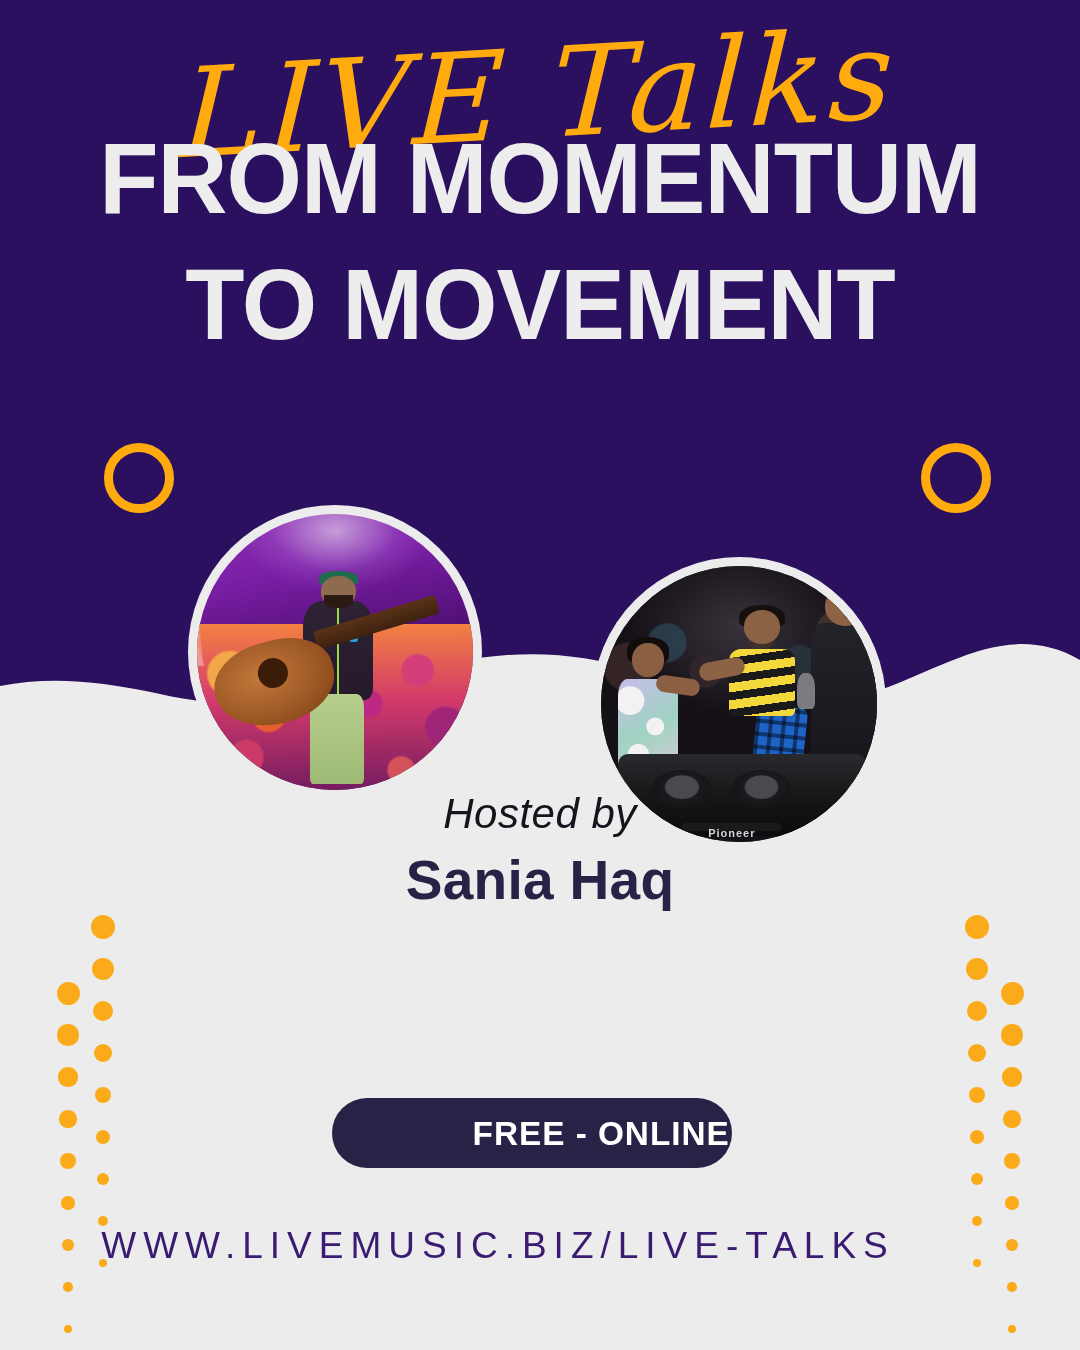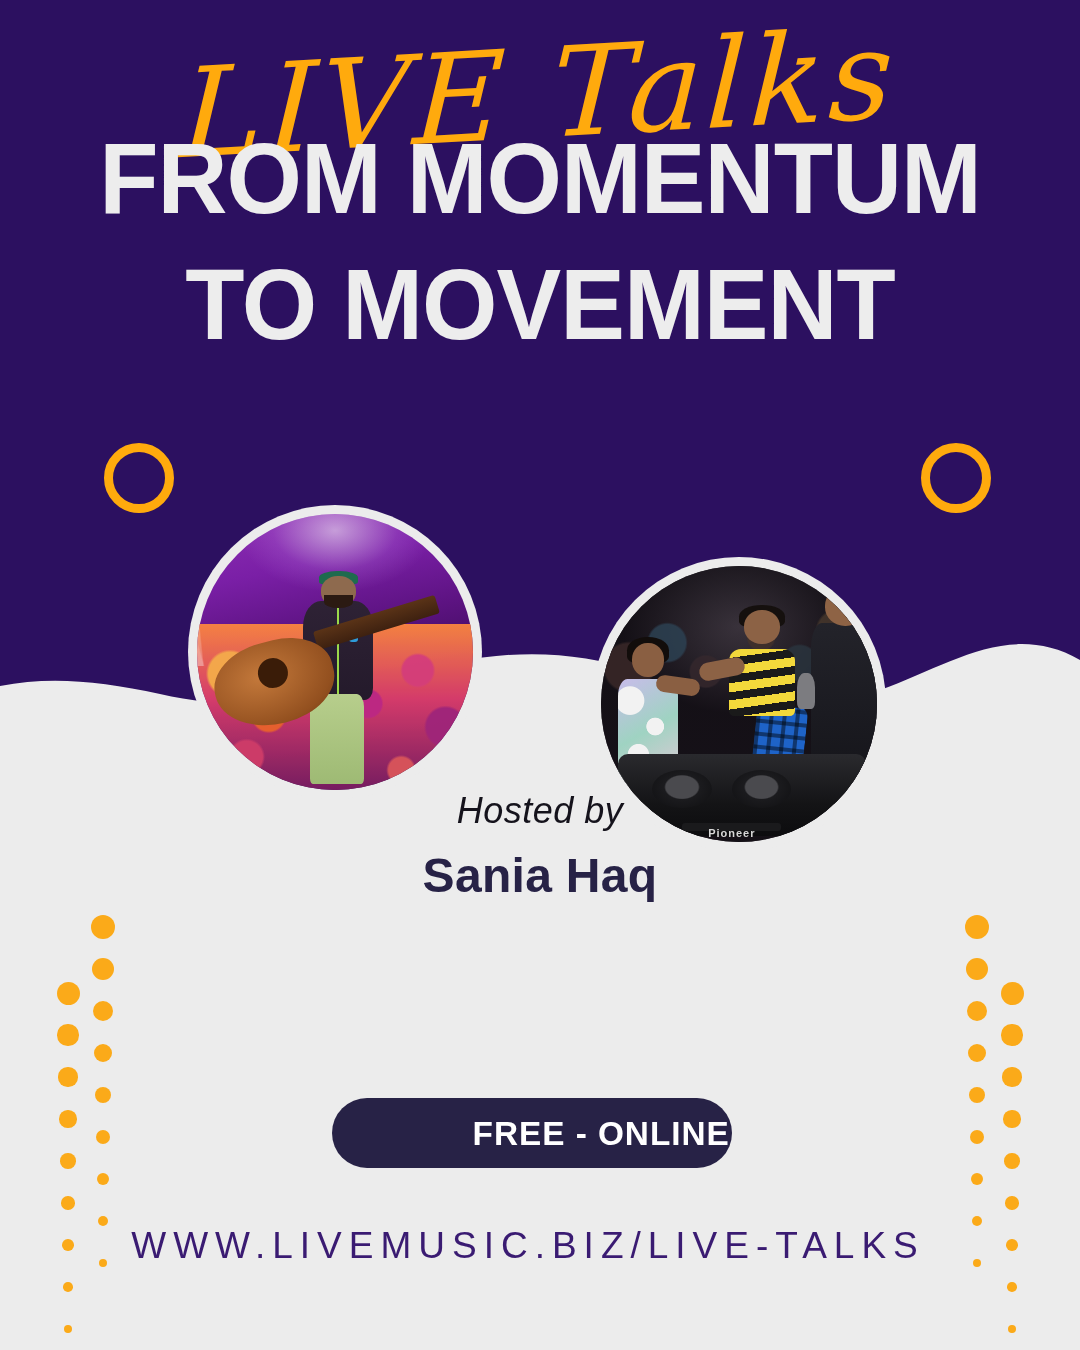--- a/index.html
+++ b/index.html
@@ -303,32 +303,32 @@
 
   
   .hosted-by {
     position: absolute;
     left: 0; top: 790px; width: 1080px;
     text-align: center;
     z-index: 9;
     font-family: "Liberation Sans", sans-serif;
     font-style: italic;
     font-weight: 400;
-    font-size: 36px;
+    font-size: 42px;
     color: #15131C;
     letter-spacing: 0.5px;
   }
   .host-name {
     position: absolute;
     left: 0; top: 848px; width: 1080px;
     text-align: center;
     z-index: 9;
     font-family: "Liberation Sans", sans-serif;
     font-weight: 700;
-    font-size: 48px;
+    font-size: 55px;
     color: #272246;
     letter-spacing: 0.3px;
   }
 
   
   .dots { position: absolute; z-index: 4; }
   .dot { position: absolute; border-radius: 50%; background: #FBAA19; }
 
   
   .date-pill {
@@ -378,21 +378,20 @@
   .url-line {
     position: absolute;
     left: 0; top: 1225px; width: 996px;
     text-align: center;
     z-index: 9;
     font-family: "Liberation Sans", sans-serif;
     font-weight: 400;
     font-size: 37px;
     color: #3A1B72;
     letter-spacing: 7px;
-    padding-left: 30px;
   }
 </style>
 </head>
 <body>
 
 <div id="poster">
 
   <div class="purple-panel">
     <svg viewBox="0 0 1080 720" preserveAspectRatio="none" xmlns="http://www.w3.org/2000/svg">
       <path d="M0,0 L1080,0 L1080,660 C1010,620 950,665 880,690 C800,718 720,700 640,672 C560,645 480,650 400,678 C320,706 240,712 160,694 C100,681 50,676 0,686 Z" fill="#2C1060"></path>

